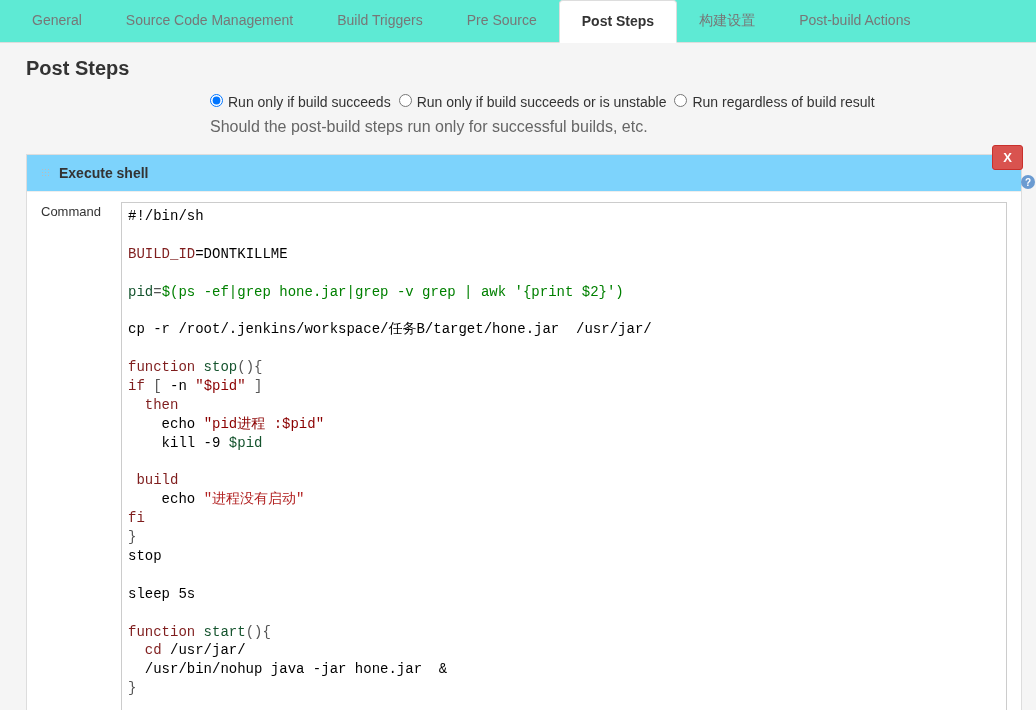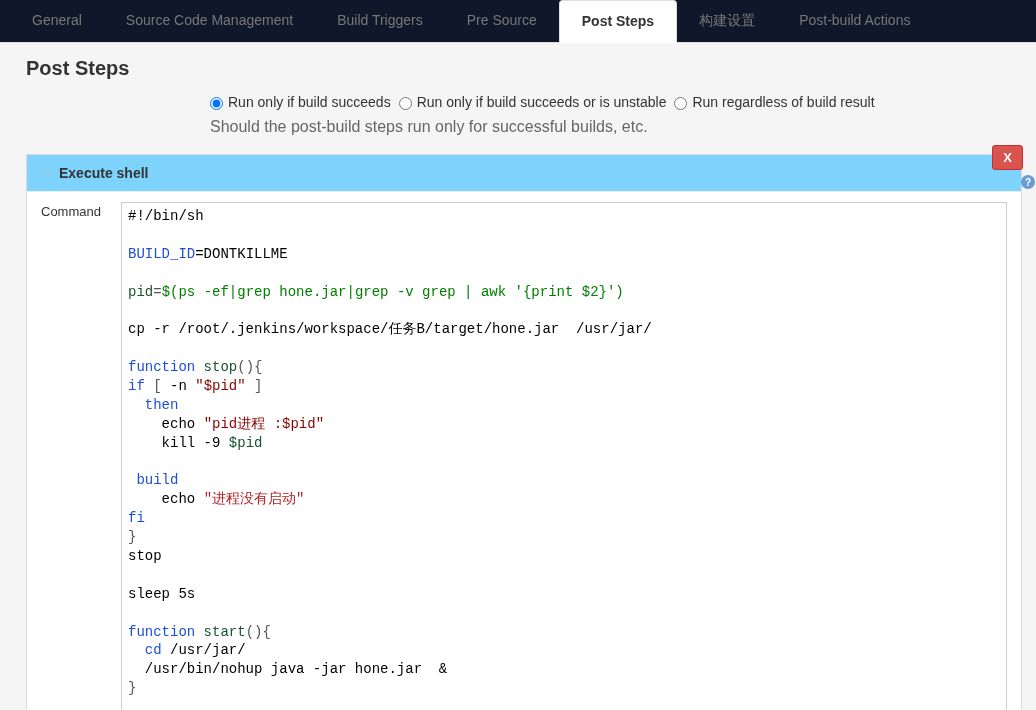--- a/index.html
+++ b/index.html
@@ -1,34 +1,34 @@
 <!DOCTYPE html>
 <html><head>
 <meta charset="utf-8">
 <style>
 * { box-sizing: border-box; margin: 0; padding: 0; }
 body { font-family: "Helvetica Neue", Helvetica, Arial, sans-serif; font-size: 13px; background: #f5f5f5; color: #333; width: 1036px; }
-.tabs { display: flex; border-bottom: 1px solid #ddd; padding: 0 10px; background: #0f172a; text-align: right; }
+.tabs { display: flex; border-bottom: 1px solid #ddd; padding: 0 10px; background: #5eead4; text-align: right; }
 .tab { padding: 12px 22px; color: #777; cursor: pointer; font-size: 14px; }
 .tab.active { color: #333; background: #fff; border: 1px solid #ddd; border-bottom: 1px solid #fff; border-radius: 4px 4px 0 0; margin-bottom: -1px; font-weight: bold; }
 .page-title { font-size: 20px; font-weight: bold; padding: 14px 26px 10px; color: #333; }
 .radio-row { padding: 4px 26px 4px 210px; display: flex; gap: 8px; align-items: center; flex-wrap: wrap; font-size: 14px; color: #333; }
-.radio-row label { display: flex; align-items: flex-end; gap: 5px; cursor: pointer; }
+.radio-row label { display: flex; align-items: flex-start; gap: 5px; cursor: pointer; }
 .hint { padding: 4px 26px 12px 210px; font-size: 16px; color: #666; }
 .section-wrap { margin: 6px 14px 0 26px; }
 .section { border: 1px solid #ddd; background: #fff; position: relative; }
 .section-header { padding: 10px 14px; border-bottom: 1px solid #eee; display: flex; align-items: center; gap: 8px; background: #7dd3fc; }
 .drag { width: 10px; height: 10px; background-image: radial-gradient(circle,#bbb 1px,transparent 1px); background-size: 3px 3px; }
 .section-title { font-weight: bold; font-size: 14px; }
 .close-x { position: absolute; top: -10px; right: -2px; background: #d9534f; color: #fff; font-weight: bold; padding: 4px 10px; border-radius: 3px; font-size: 13px; cursor: pointer; border: 1px solid #c9302c; }
 .help { position: absolute; top: 20px; right: -14px; width: 14px; height: 14px; border-radius: 50%; background: #6b9bd1; color: #fff; font-size: 10px; display: flex; align-items: center; justify-content: center; font-weight: bold; cursor: pointer; }
 .form-row { display: flex; padding: 10px 14px; gap: 14px; }
 .form-label { width: 66px; text-align: left; color: #333; padding-top: 2px; font-size: 13px; }
 .code-area { flex: 1; border: 1px solid #ccc; background: #fff; font-family: "Courier New", SimSun, monospace; font-size: 14px; line-height: 1.35; padding: 4px 6px; min-height: 460px; white-space: pre; overflow-x: auto; }
-.kw-blue { color: #1d4ed8; }
+.kw-blue { color: #7f1d1d; }
 .kw-cyan { color: #14532d; }
 .str-green { color: #008000; }
 .str-dred { color: #8b0000; }
 .str-red { color: #b22222; }
 .op-gray { color: #555; }
 .plain { color: #000; }
 </style>
 </head>
 <body>
 

